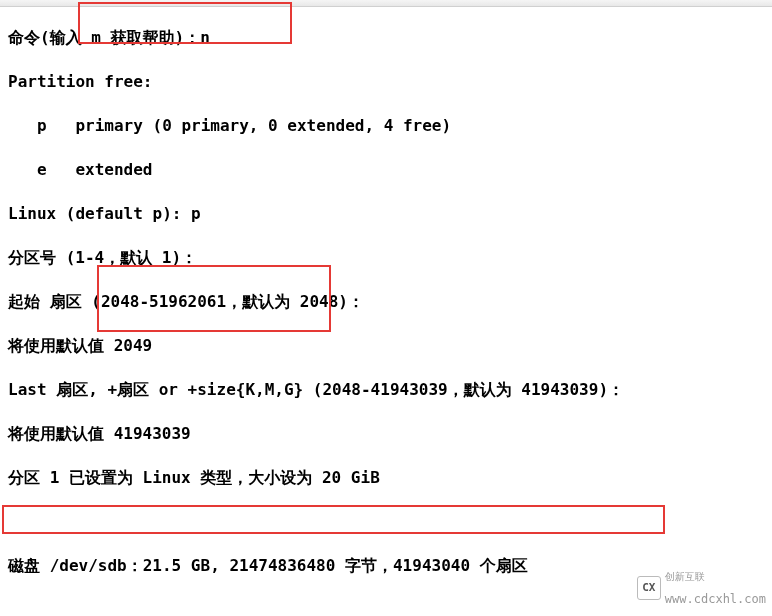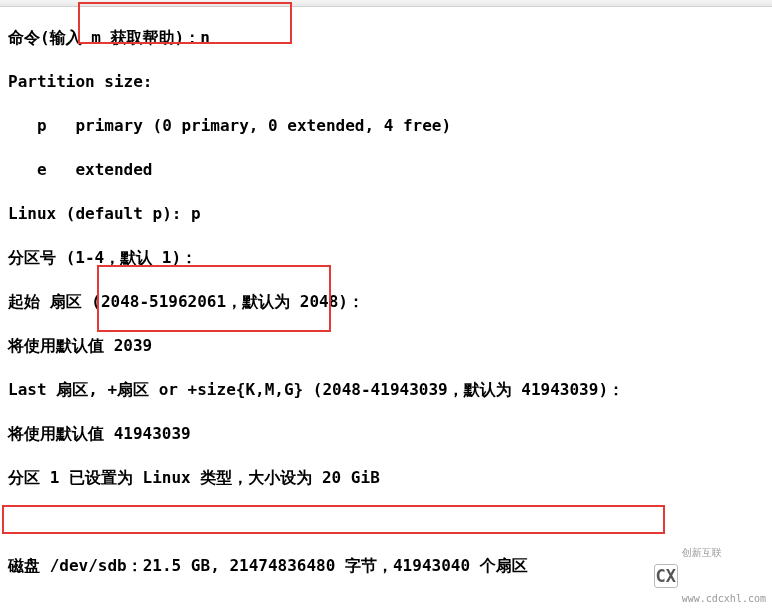--- a/index.html
+++ b/index.html
@@ -36,44 +36,44 @@
     color:#999;
     display:flex;
     align-items:center;
     gap:4px;
   }
   .watermark .logo {
     width:22px; height:22px;
     border:1px solid #bbb;
     border-radius:3px;
     display:flex;align-items:center;justify-content:center;
-    font-weight:bold;color:#555;font-size:17px;
+    font-weight:bold;color:#555;font-size:11px;
   }
   .topbar {
     position:absolute;
     top:0; left:0;
     width:772px; height:6px;
     background: linear-gradient(#f5f5f5,#e8e8e8);
     border-bottom:1px solid #d0d0d0;
   }
 </style>
 </head>
 <body>
 
 <div class="topbar"></div>
 
 <div class="term">
 <span class="line"><span>命令(输入 m 获取帮助)：</span><span>n</span></span>
-<span class="line">Partition size:</span>
+<span class="line">Partition free:</span>
 <span class="line">   p   primary (0 primary, 0 extended, 4 free)</span>
 <span class="line">   e   extended</span>
 <span class="line"><span>Linux (default p): </span><span>p</span></span>
 <span class="line">分区号 (1-4，默认 1)：</span>
 <span class="line">起始 扇区 (2048-51962061，默认为 2048)：</span>
-<span class="line">将使用默认值 2039</span>
+<span class="line">将使用默认值 2049</span>
 <span class="line">Last 扇区, +扇区 or +size{K,M,G} (2048-41943039，默认为 41943039)：</span>
 <span class="line">将使用默认值 41943039</span>
 <span class="line">分区 1 已设置为 Linux 类型，大小设为 20 GiB</span>
 <span class="line"></span>
 <span class="line"></span>
 <span class="line">磁盘 /dev/sdb：21.5 GB, 21474836480 字节，41943040 个扇区</span>
 
 
 
 
@@ -86,15 +86,15 @@
 </div>
 
 <div class="hl" style="left:78px; top:2px; width:210px; height:38px;"></div>
 <div class="hl" style="left:97px; top:265px; width:230px; height:63px;"></div>
 <div class="hl" style="left:2px; top:505px; width:659px; height:25px;"></div>
 
 <div class="watermark">
   <div class="logo">CX</div>
   <div>
     <div>创新互联</div>
-    <div style="font-size:10px;margin-top:24px;">www.cdcxhl.com</div>
+    <div style="font-size:12px;">www.cdcxhl.com</div>
   </div>
 </div>
 
 </body></html>

